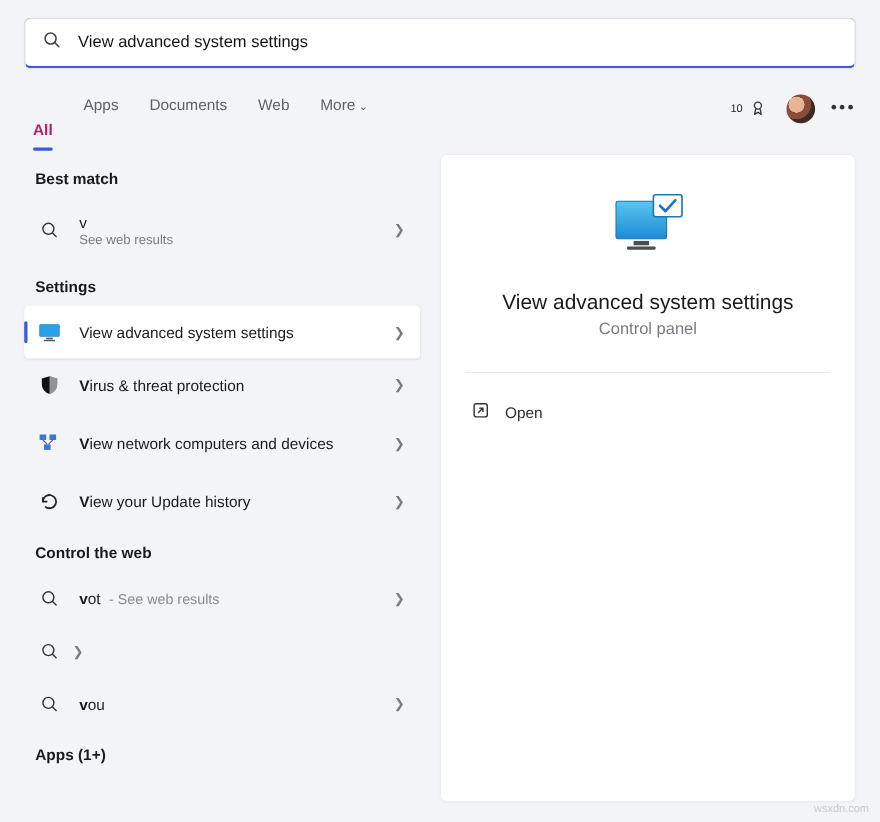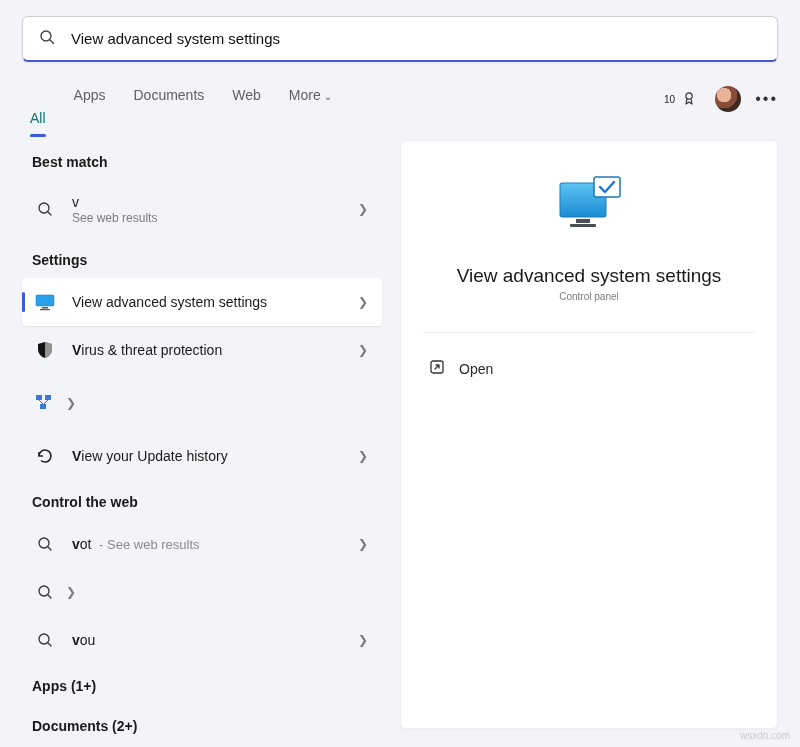--- a/index.html
+++ b/index.html
@@ -44,22 +44,22 @@
   }
   .tabs { display: flex; gap: 28px; align-items: center; }
   .tab {
     font-size: 14px;
     color: #606068;
     cursor: pointer;
     position: relative;
     padding-bottom: 8px;
   }
   .tab.active {
-    color: #0f766e;
-    font-weight: 400;
+    color: #be185d;
+    font-weight: 700;
     margin-top: 46px;
   }
   .tab.active::after {
     content: "";
     position: absolute;
     left: 0; right: 0; bottom: -3px;
     height: 3px;
     background: #3b5bd9;
     border-radius: 2px;
   }
@@ -146,21 +146,21 @@
   }
   .detail-title {
     text-align: center;
     font-size: 19px;
     color: #1a1a1a;
     margin-top: 24px;
     font-weight: 400;
   }
   .detail-sub {
     text-align: center;
-    font-size: 10px;
+    font-size: 15px;
     color: #7a7a82;
     margin-top: 4px;
   }
   .detail-divider {
     height: 1px; background: #e6e8ec;
     margin: 30px -4px 14px -4px;
   }
   .action-row {
     display: flex; align-items: center;
     height: 44px;
@@ -264,20 +264,23 @@
   <div class="item tall">
     <div class="item-icon">
       <svg width="20" height="20" viewBox="0 0 20 20">
         <rect x="1" y="2" width="6" height="5" fill="#3a78d6"></rect>
         <rect x="10" y="2" width="6" height="5" fill="#3a78d6"></rect>
         <rect x="5" y="11" width="6" height="5" fill="#3a78d6"></rect>
         <line x1="4" y1="7" x2="8" y2="11" stroke="#666" stroke-width="1"></line>
         <line x1="13" y1="7" x2="9" y2="11" stroke="#666" stroke-width="1"></line>
       </svg>
     </div>
+    <div class="item-text">
+      <div class="item-title"><strong>V</strong><span>iew network computers and devices</span></div>
+    </div>
     <div class="chevron">❯</div>
   </div>
 
   <div class="item">
     <div class="item-icon">
       <svg width="18" height="18" viewBox="0 0 18 18">
         <path d="M3 9 A6 6 0 1 1 5 13.5" stroke="#222" stroke-width="1.6" fill="none"></path>
         <path d="M3 5 L3 9 L7 9" stroke="#222" stroke-width="1.6" fill="none"></path>
       </svg>
     </div>
@@ -319,21 +322,20 @@
           <line x1="11" y1="11" x2="14" y2="14" stroke="#333" stroke-width="1.3" stroke-linecap="round"></line>
         </svg>
     </div>
     <div class="item-text">
       <div class="item-title"><strong>v</strong><span>ou</span></div>
     </div>
     <div class="chevron">❯</div>
   </div>
 
   <div class="section-header">Apps (1+)</div>
-  <div class="section-header">Documents (2+)</div>
 
 </div>
 
 <div class="rightpanel">
   <div class="detail-icon-wrap">
     <svg width="70" height="66" viewBox="0 0 70 66">
       <rect x="6" y="8" width="46" height="34" rx="2" fill="#2aa0e8"></rect>
       <rect x="6" y="8" width="46" height="34" rx="2" fill="url(#g1)"></rect>
       <rect x="6" y="8" width="46" height="34" rx="2" fill="none" stroke="#1a7ab8" stroke-width="1"></rect>
       <rect x="22" y="44" width="14" height="4" fill="#4a4f55"></rect>

